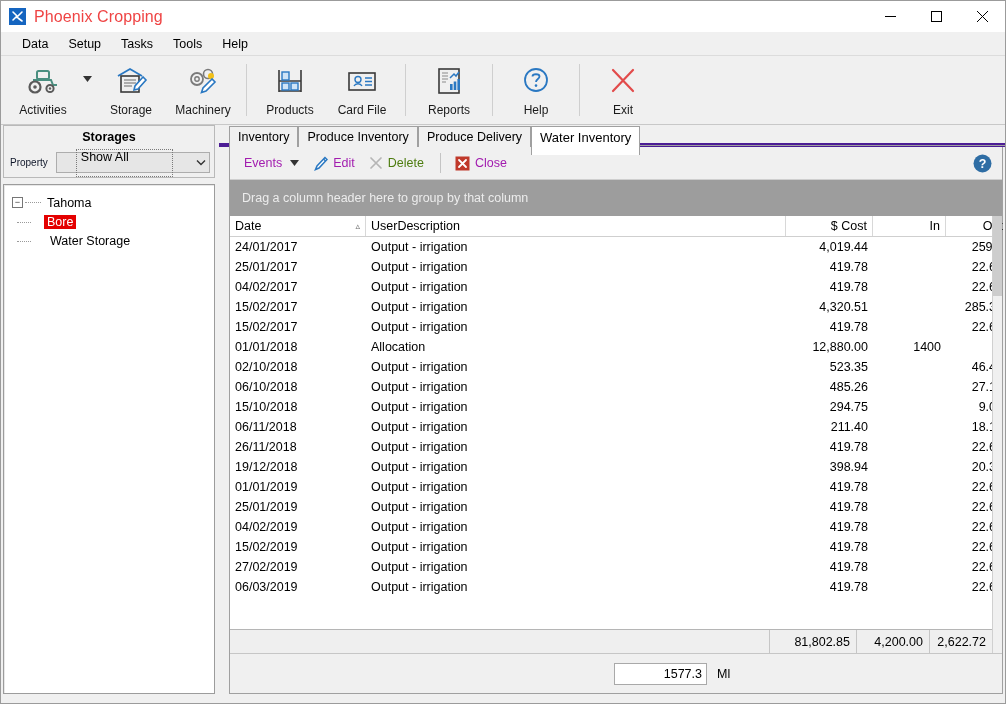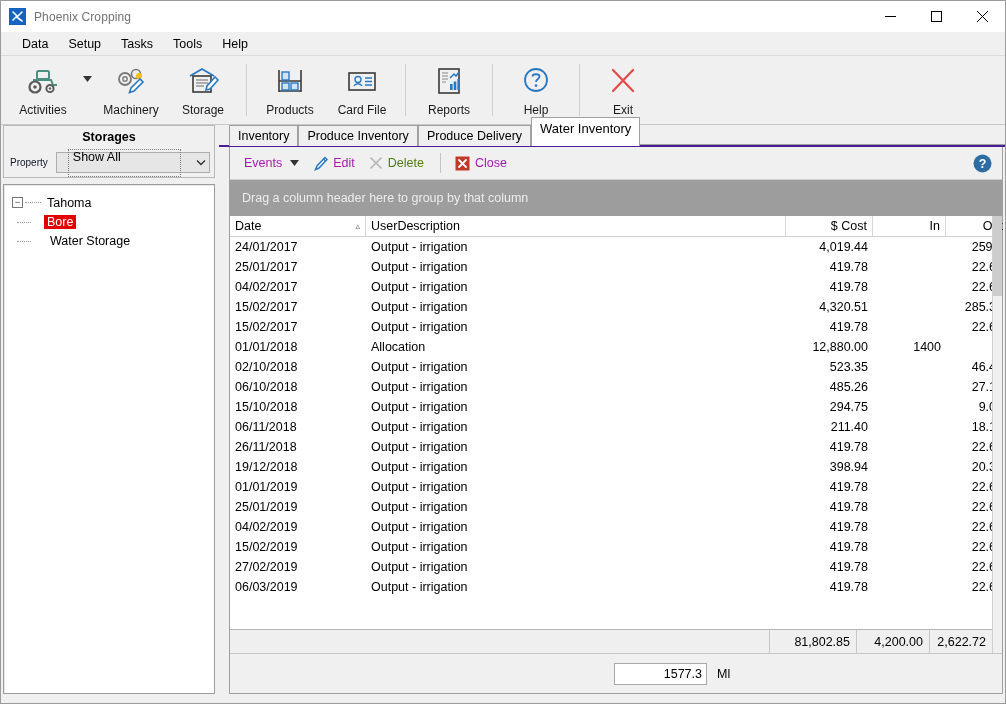--- a/index.html
+++ b/index.html
@@ -25,21 +25,21 @@
     display: flex; align-items: center;
     position: relative;
   }
   .title-icon {
     width: 17px; height: 17px; margin-left: 8px; margin-right: 8px;
     background: #1565c0; position: relative; flex: none;
     display: flex; align-items: center; justify-content: center;
   }
   .title-icon svg { display:block; }
   .title-text {
-    font-size: 12px; color: #737373; letter-spacing: .1px;
+    font-size: 16px; color: #ef4444; letter-spacing: .1px;
   }
   .win-btns { position: absolute; right: 0; top: 0; height: 31px; display: flex; }
   .win-btn {
     width: 46px; height: 31px; display: flex; align-items: center; justify-content: center;
     color: #000;
   }
   .win-btn svg { display:block; }
 
   
   .menubar {
@@ -102,21 +102,21 @@
   }
   .lp-proplabel { font-size: 10px; color: #0f172a; margin-right: 8px; }
   .combo {
     flex: 1; height: 21px; background: #e6e6e6;
     border: 1px solid #adadad;
     display: flex; align-items: center;
     position: relative;
   }
   .combo-val {
     font-size: 12.5px; color: #000; padding-left: 4px;
-    border: 1px dotted #7a7a7a; margin: 11px; flex: 1; height: 28px; line-height: 15px;
+    border: 1px dotted #7a7a7a; margin: 19px; flex: 1; height: 28px; line-height: 15px;
   }
   .combo-arrow {
     width: 17px; display: flex; align-items: center; justify-content: center;
   }
   .tree {
     flex: 1; background: #fff; border: 1px solid #9c9c9c;
     margin-top: 6px; margin-bottom: 9px;
     padding: 8px 0 0 0; overflow: hidden;
     box-shadow: inset 1px 1px 0 #e8e8e8;
   }
@@ -142,22 +142,22 @@
     content: ""; position: absolute; left: 13px; top: 50%; width: 14px;
     border-top: 1px dotted #9a9a9a;
   }
 
   
   .rightpanel {
     flex: 1; display: flex; flex-direction: column;
     min-width: 0; padding-right: 0px; padding-bottom: 0px;
   }
   .tabstrip {
-    display: flex; align-items: flex-end; height: 22px; min-height: 22px;
-    border-bottom: 2px solid #4c1d95;
+    display: flex; align-items: flex-start; height: 22px; min-height: 22px;
+    border-bottom: 4px solid #4c1d95;
     padding-left: 10px;
   }
   .tab {
     font-size: 12.5px; color: #000;
     padding: 2px 8px 3px 8px; height: 21px;
     border: 1px solid #a0a0a0; border-bottom: none;
     background: #f0f0f0; margin-right: 0px; position: relative; top: 1px;
     line-height: 16px;
   }
   .tab.active {
@@ -308,40 +308,40 @@
     </div>
     <div class="rb-caret">
       <svg width="9" height="6" viewBox="0 0 9 6">
           <path d="M0 0 L9 0 L4.5 6 Z" fill="#333"></path>
         </svg>
     </div>
 
     <div class="rb-btn">
       <div class="rb-ico">
         <svg width="34" height="28" viewBox="0 0 34 28">
+          <path d="M4 9 L16 2 L28 9" fill="none" stroke="#2a78c2" stroke-width="1.8"></path>
+          <rect x="7" y="9" width="18" height="16" fill="none" stroke="#3a3a3a" stroke-width="1.6"></rect>
+          <path d="M10 13 h12 M10 16 h12 M10 19 h8" stroke="#6a6a6a" stroke-width="1.2"></path>
+          <path d="M29 10 L21 19 l-1 4 l4 -1 l8 -9 z" fill="#fff" stroke="#2a78c2" stroke-width="1.6"></path>
+        </svg>
+      </div>
+      <div class="rb-lbl">Storage</div>
+    </div>
+
+    <div class="rb-btn">
+      <div class="rb-ico">
+        <svg width="34" height="28" viewBox="0 0 34 28">
           <circle cx="11" cy="12" r="6" fill="none" stroke="#7a7a7a" stroke-width="1.8"></circle>
           <circle cx="11" cy="12" r="2.2" fill="none" stroke="#7a7a7a" stroke-width="1.4"></circle>
           <circle cx="22" cy="7" r="4.5" fill="none" stroke="#7a7a7a" stroke-width="1.6"></circle>
           <circle cx="25" cy="9" r="3" fill="#f2c018"></circle>
           <path d="M26 12 L17 21 l-1.5 4.5 l4.5 -1.5 l9 -9 z" fill="#fff" stroke="#2a78c2" stroke-width="1.6"></path>
         </svg>
       </div>
       <div class="rb-lbl">Machinery</div>
-    </div>
-
-    <div class="rb-btn">
-      <div class="rb-ico">
-        <svg width="34" height="28" viewBox="0 0 34 28">
-          <path d="M4 9 L16 2 L28 9" fill="none" stroke="#2a78c2" stroke-width="1.8"></path>
-          <rect x="7" y="9" width="18" height="16" fill="none" stroke="#3a3a3a" stroke-width="1.6"></rect>
-          <path d="M10 13 h12 M10 16 h12 M10 19 h8" stroke="#6a6a6a" stroke-width="1.2"></path>
-          <path d="M29 10 L21 19 l-1 4 l4 -1 l8 -9 z" fill="#fff" stroke="#2a78c2" stroke-width="1.6"></path>
-        </svg>
-      </div>
-      <div class="rb-lbl">Storage</div>
     </div>
 
     <div class="rb-sep"></div>
 
     <div class="rb-btn">
       <div class="rb-ico">
         <svg width="32" height="28" viewBox="0 0 32 28">
           <path d="M5 3 V25 M27 3 V25 M5 14 H27 M5 24 H27" stroke="#3a3a3a" stroke-width="1.6" fill="none"></path>
           <rect x="8" y="5" width="7" height="8" fill="#cfe4f7" stroke="#2a78c2" stroke-width="1.4"></rect>
           <rect x="8" y="16" width="7" height="7" fill="#cfe4f7" stroke="#2a78c2" stroke-width="1.4"></rect>

